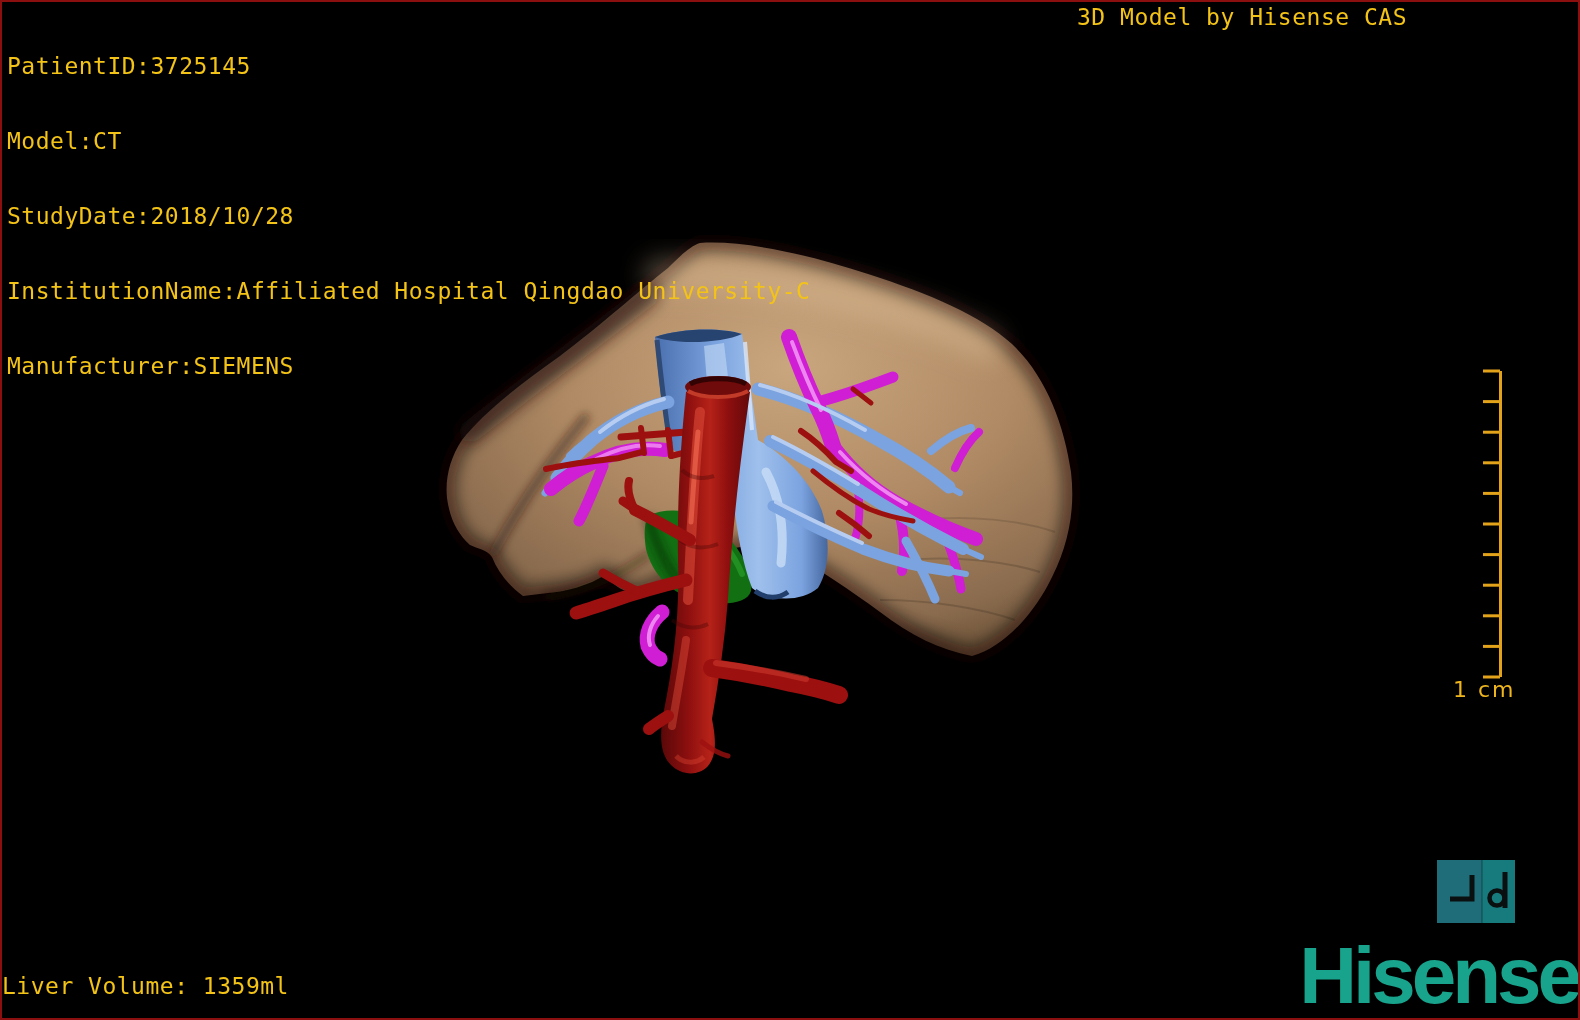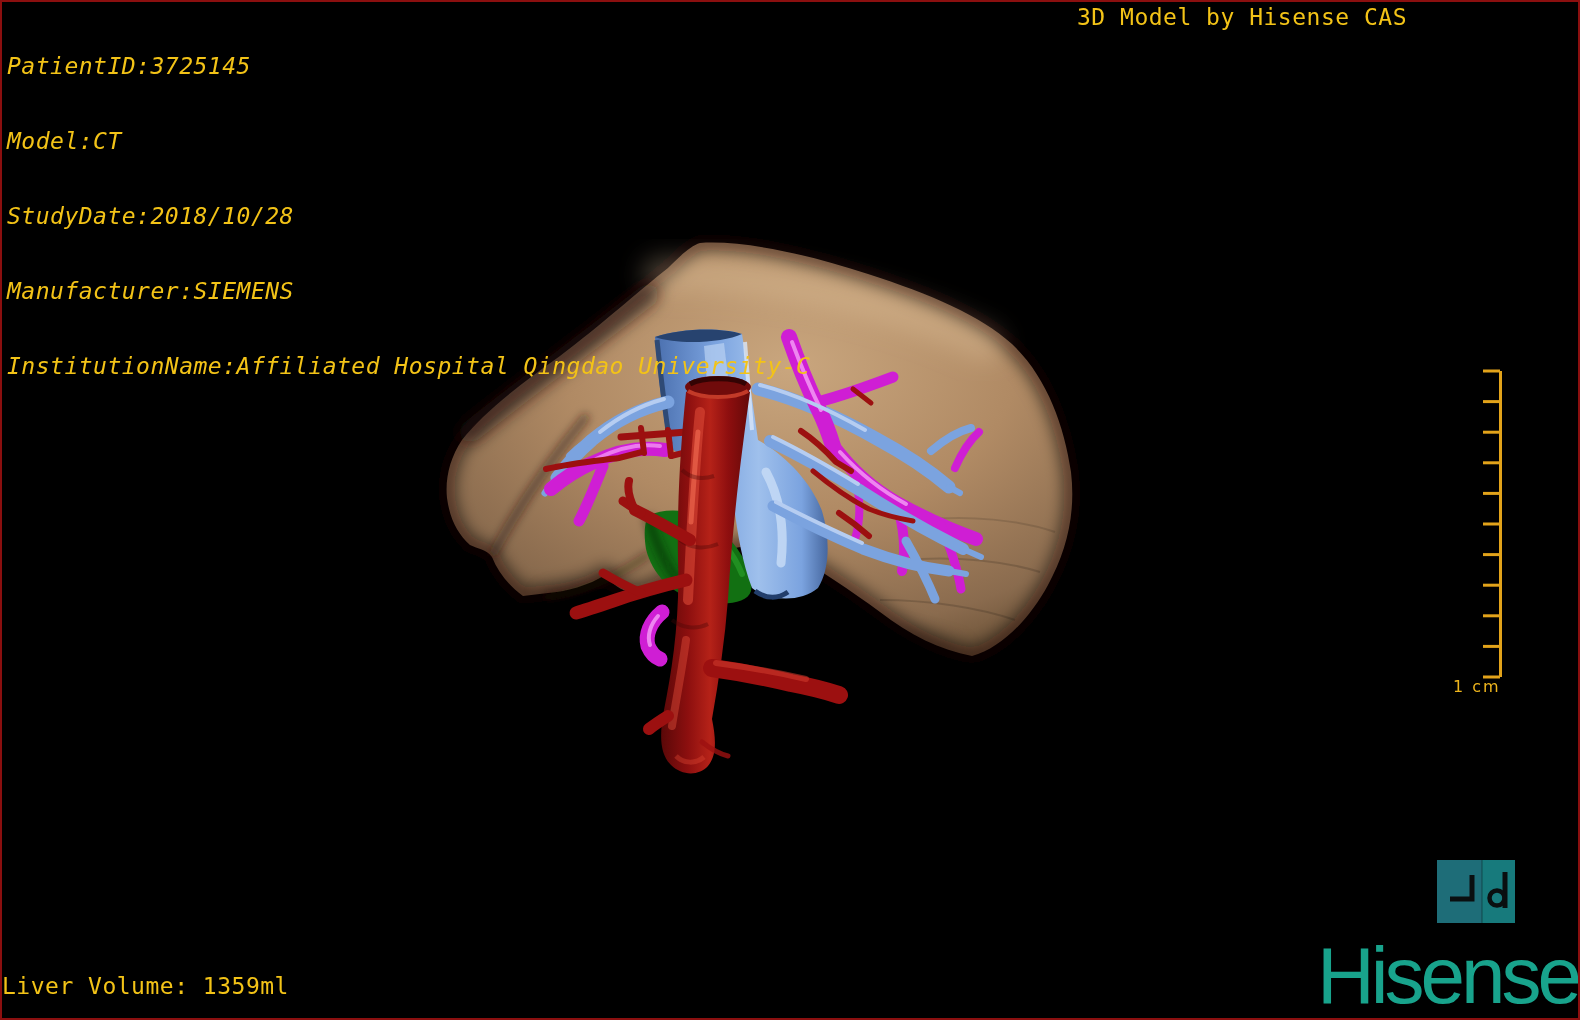--- a/index.html
+++ b/index.html
@@ -12,33 +12,33 @@
     pointer-events:none;z-index:60;
   }
   .viewport{position:absolute;inset:0;z-index:1;}
   .viewport svg{position:absolute;left:0;top:0;}
   .overlay-text{
     position:absolute;color:#f3c317;
     font-family:"DejaVu Sans Mono","Liberation Mono",monospace;
     font-size:23px;line-height:25px;white-space:pre;z-index:40;
     letter-spacing:0.5px;
   }
-  #patient-info{left:7px;top:4px;font-style:italic;}
+  #patient-info{left:7px;top:4px;}
   #watermark{left:1077px;top:5px;}
   #liver-volume{left:2px;top:974px;}
   #scalebar-label{
     position:absolute;left:1453px;top:677px;color:#eeb51d;
     font-family:"DejaVu Sans","Liberation Sans",sans-serif;
-    font-size:16px;z-index:40;letter-spacing:2px;
+    font-size:22px;z-index:40;letter-spacing:2px;
   }
   #scalebar{position:absolute;left:1460px;top:364px;z-index:30;}
   #orientation-icon{position:absolute;left:1437px;top:857px;z-index:30;}
   #brand-logo{
     position:absolute;right:2px;top:936px;z-index:40;
-    color:#18a38c;font-weight:normal;font-size:80px;line-height:80px;
+    color:#18a38c;font-weight:bold;font-size:80px;line-height:80px;
     letter-spacing:-4px;
   }
 </style>
 </head>
 <body>
 
 <div class="frame"></div>
 
 <div class="viewport">
 <svg width="1580" height="1020" viewBox="0 0 1580 1020" xmlns="http://www.w3.org/2000/svg">
@@ -211,22 +211,22 @@
     <path d="M 662,612 C 650,622 645,635 648,646 C 651,653 655,657 660,659" stroke="#cf1ed4" stroke-width="15"></path>
     <path d="M 658,616 C 650,625 647,636 650,645" stroke="#ee85f0" stroke-width="4"></path>
   </g>
 </svg>
 </div>
 
 <div id="patient-info" class="overlay-text">
   <div>PatientID:3725145</div>
   <div>Model:CT</div>
   <div>StudyDate:2018/10/28</div>
+  <div>InstitutionName:Affiliated Hospital Qingdao University-C</div>
   <div>Manufacturer:SIEMENS</div>
-  <div>InstitutionName:Affiliated Hospital Qingdao University-C</div>
 </div>
 
 <div id="watermark" class="overlay-text">3D Model by Hisense CAS</div>
 
 <div id="liver-volume" class="overlay-text">Liver Volume: 1359ml</div>
 
 <svg id="scalebar" width="60" height="330" xmlns="http://www.w3.org/2000/svg">
   <line x1="40.5" y1="7" x2="40.5" y2="313" stroke="#e2a31a" stroke-width="3"></line>
   <g stroke="#e2a31a" stroke-width="3">
       <line x1="23" y1="7" x2="40" y2="7"></line>

